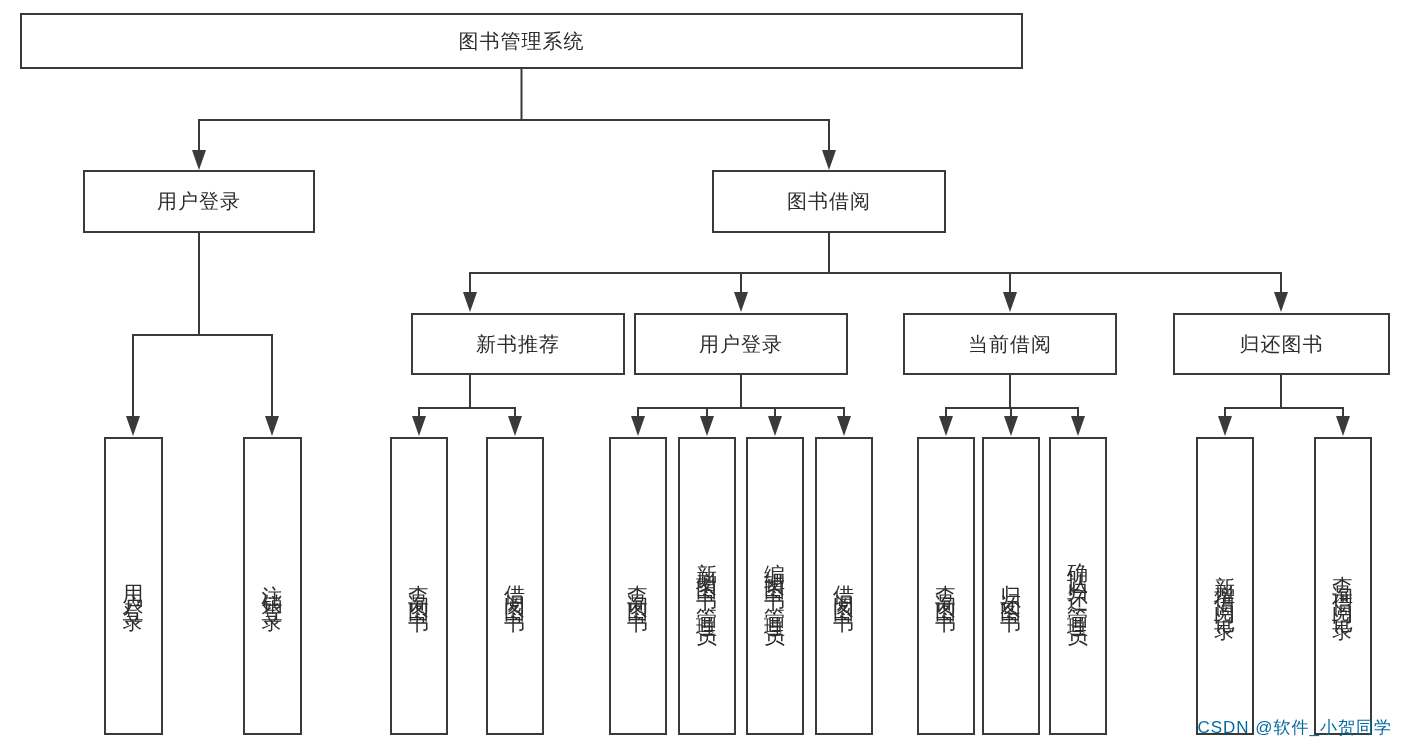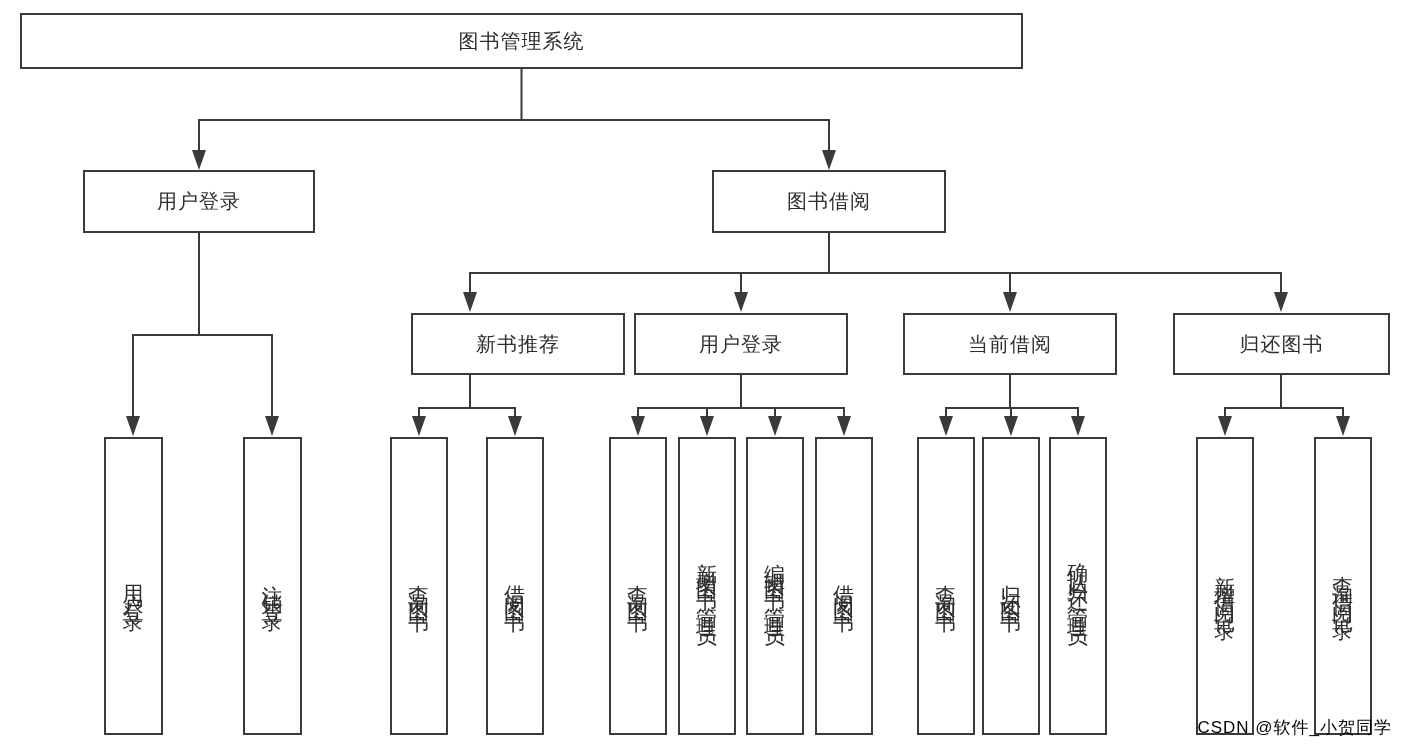--- a/index.html
+++ b/index.html
@@ -31,21 +31,21 @@
     text-orientation:mixed;
     font-size:21px;
     line-height:1;
     letter-spacing:9px;
   }
   #watermark {
     position:absolute;
     right:13px;
     bottom:8px;
     font-size:17px;
-    color:#000000;
+    color:#0369a1;
     letter-spacing:1px;
     white-space:nowrap;
   }
 </style>
 </head>
 <body>
 
 <div id="canvas">
 
   <svg id="connector-layer" viewBox="0 0 1405 747" xmlns="http://www.w3.org/2000/svg">

